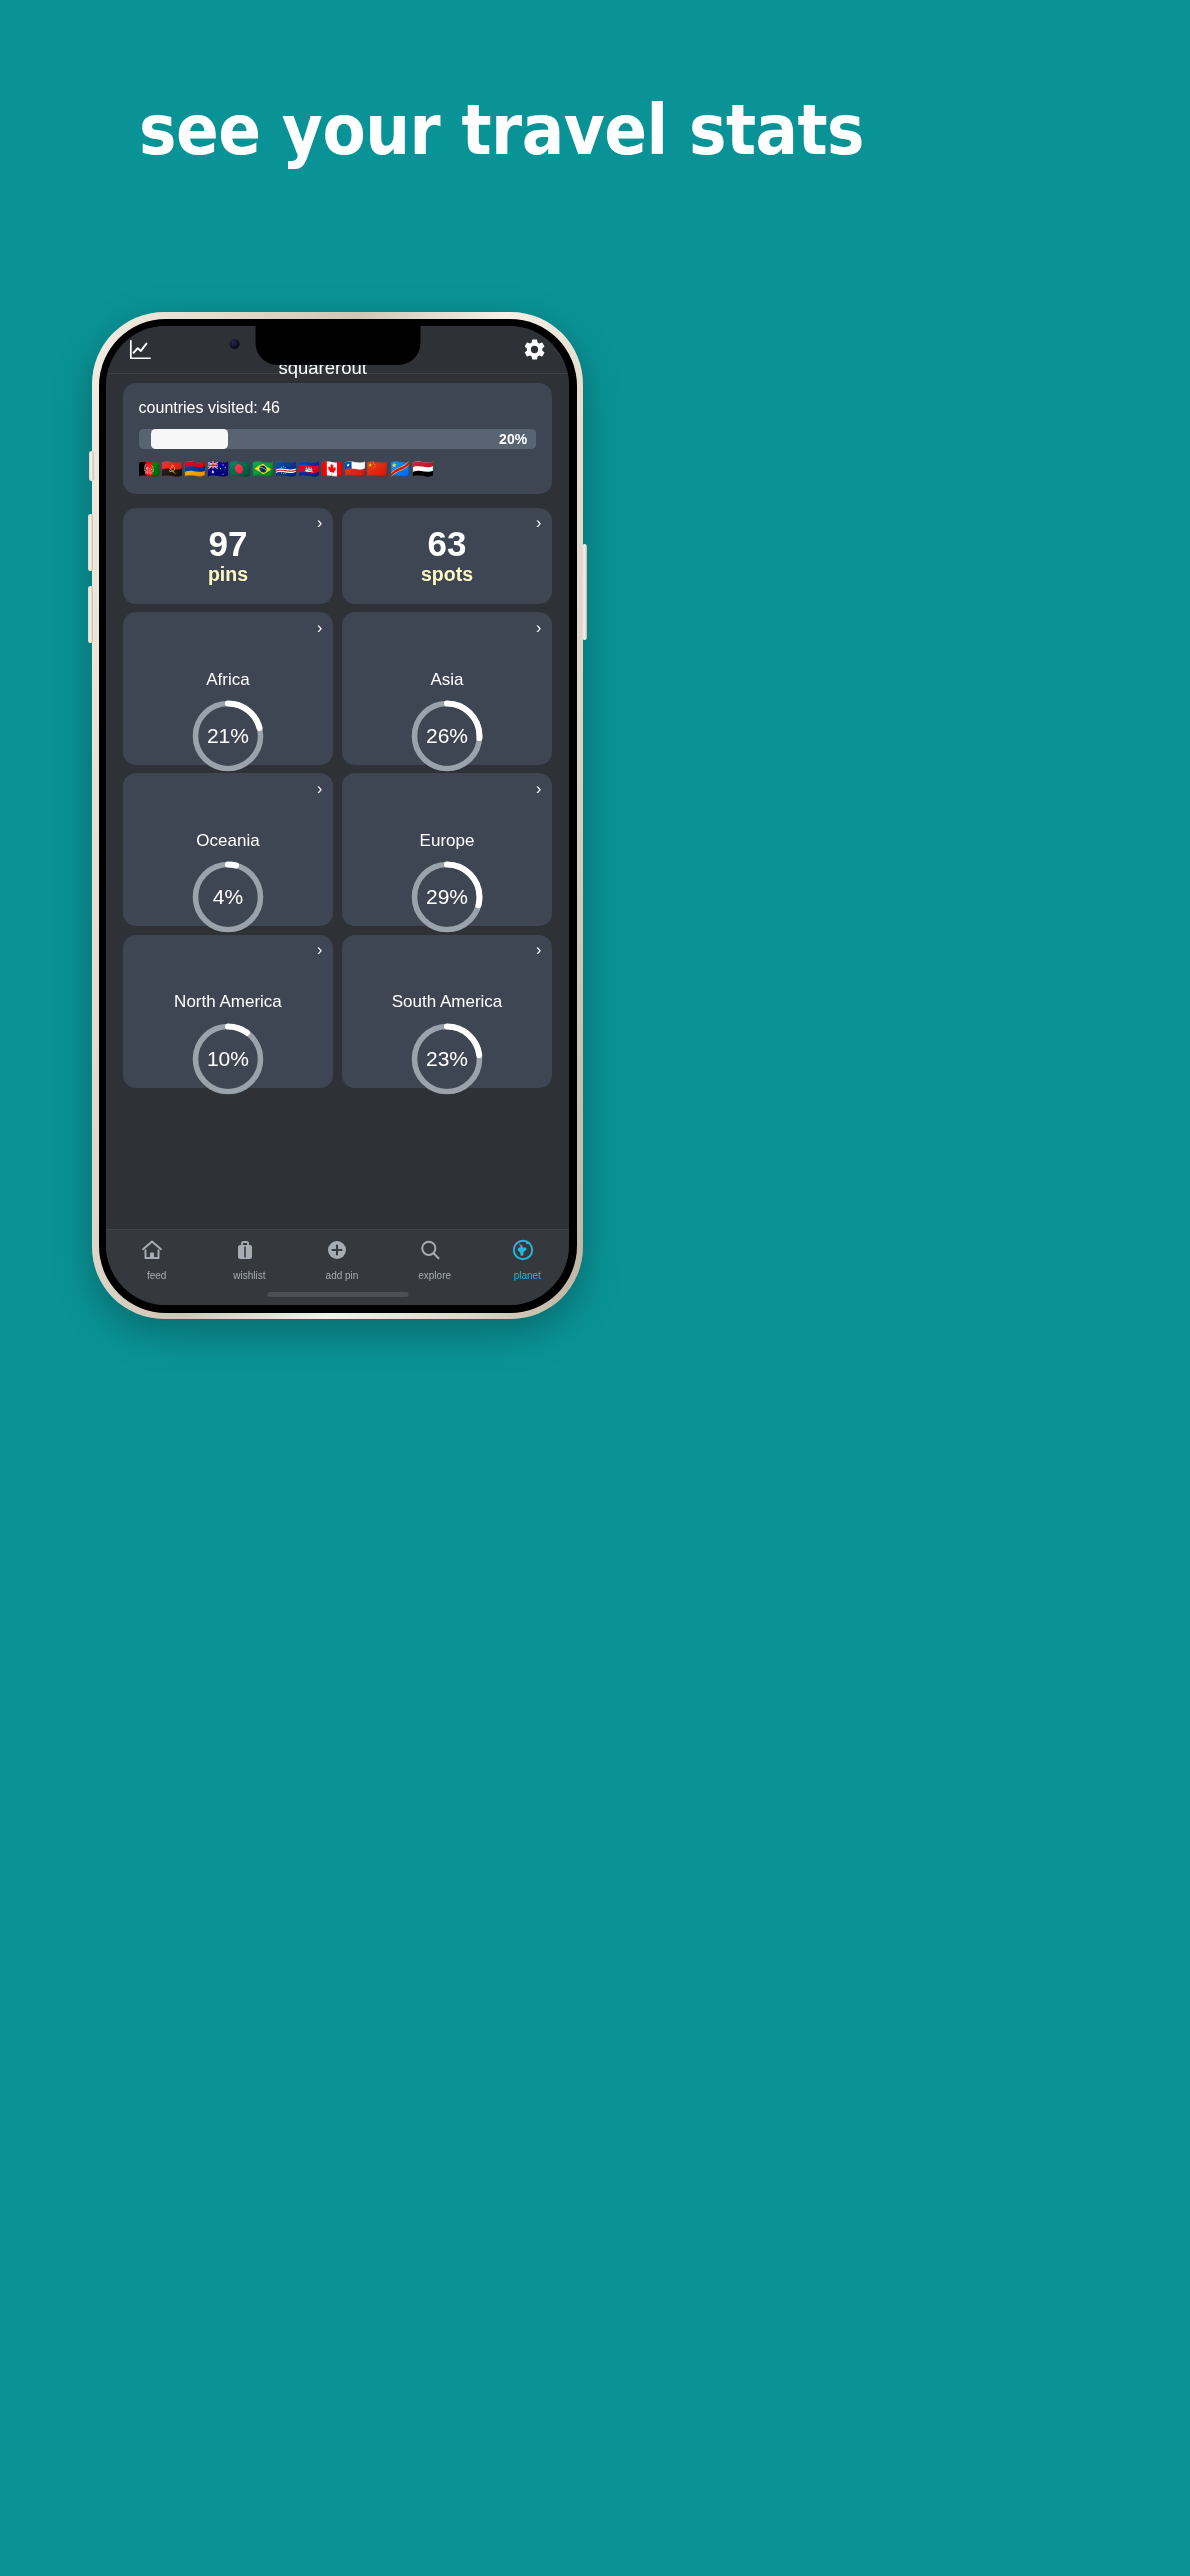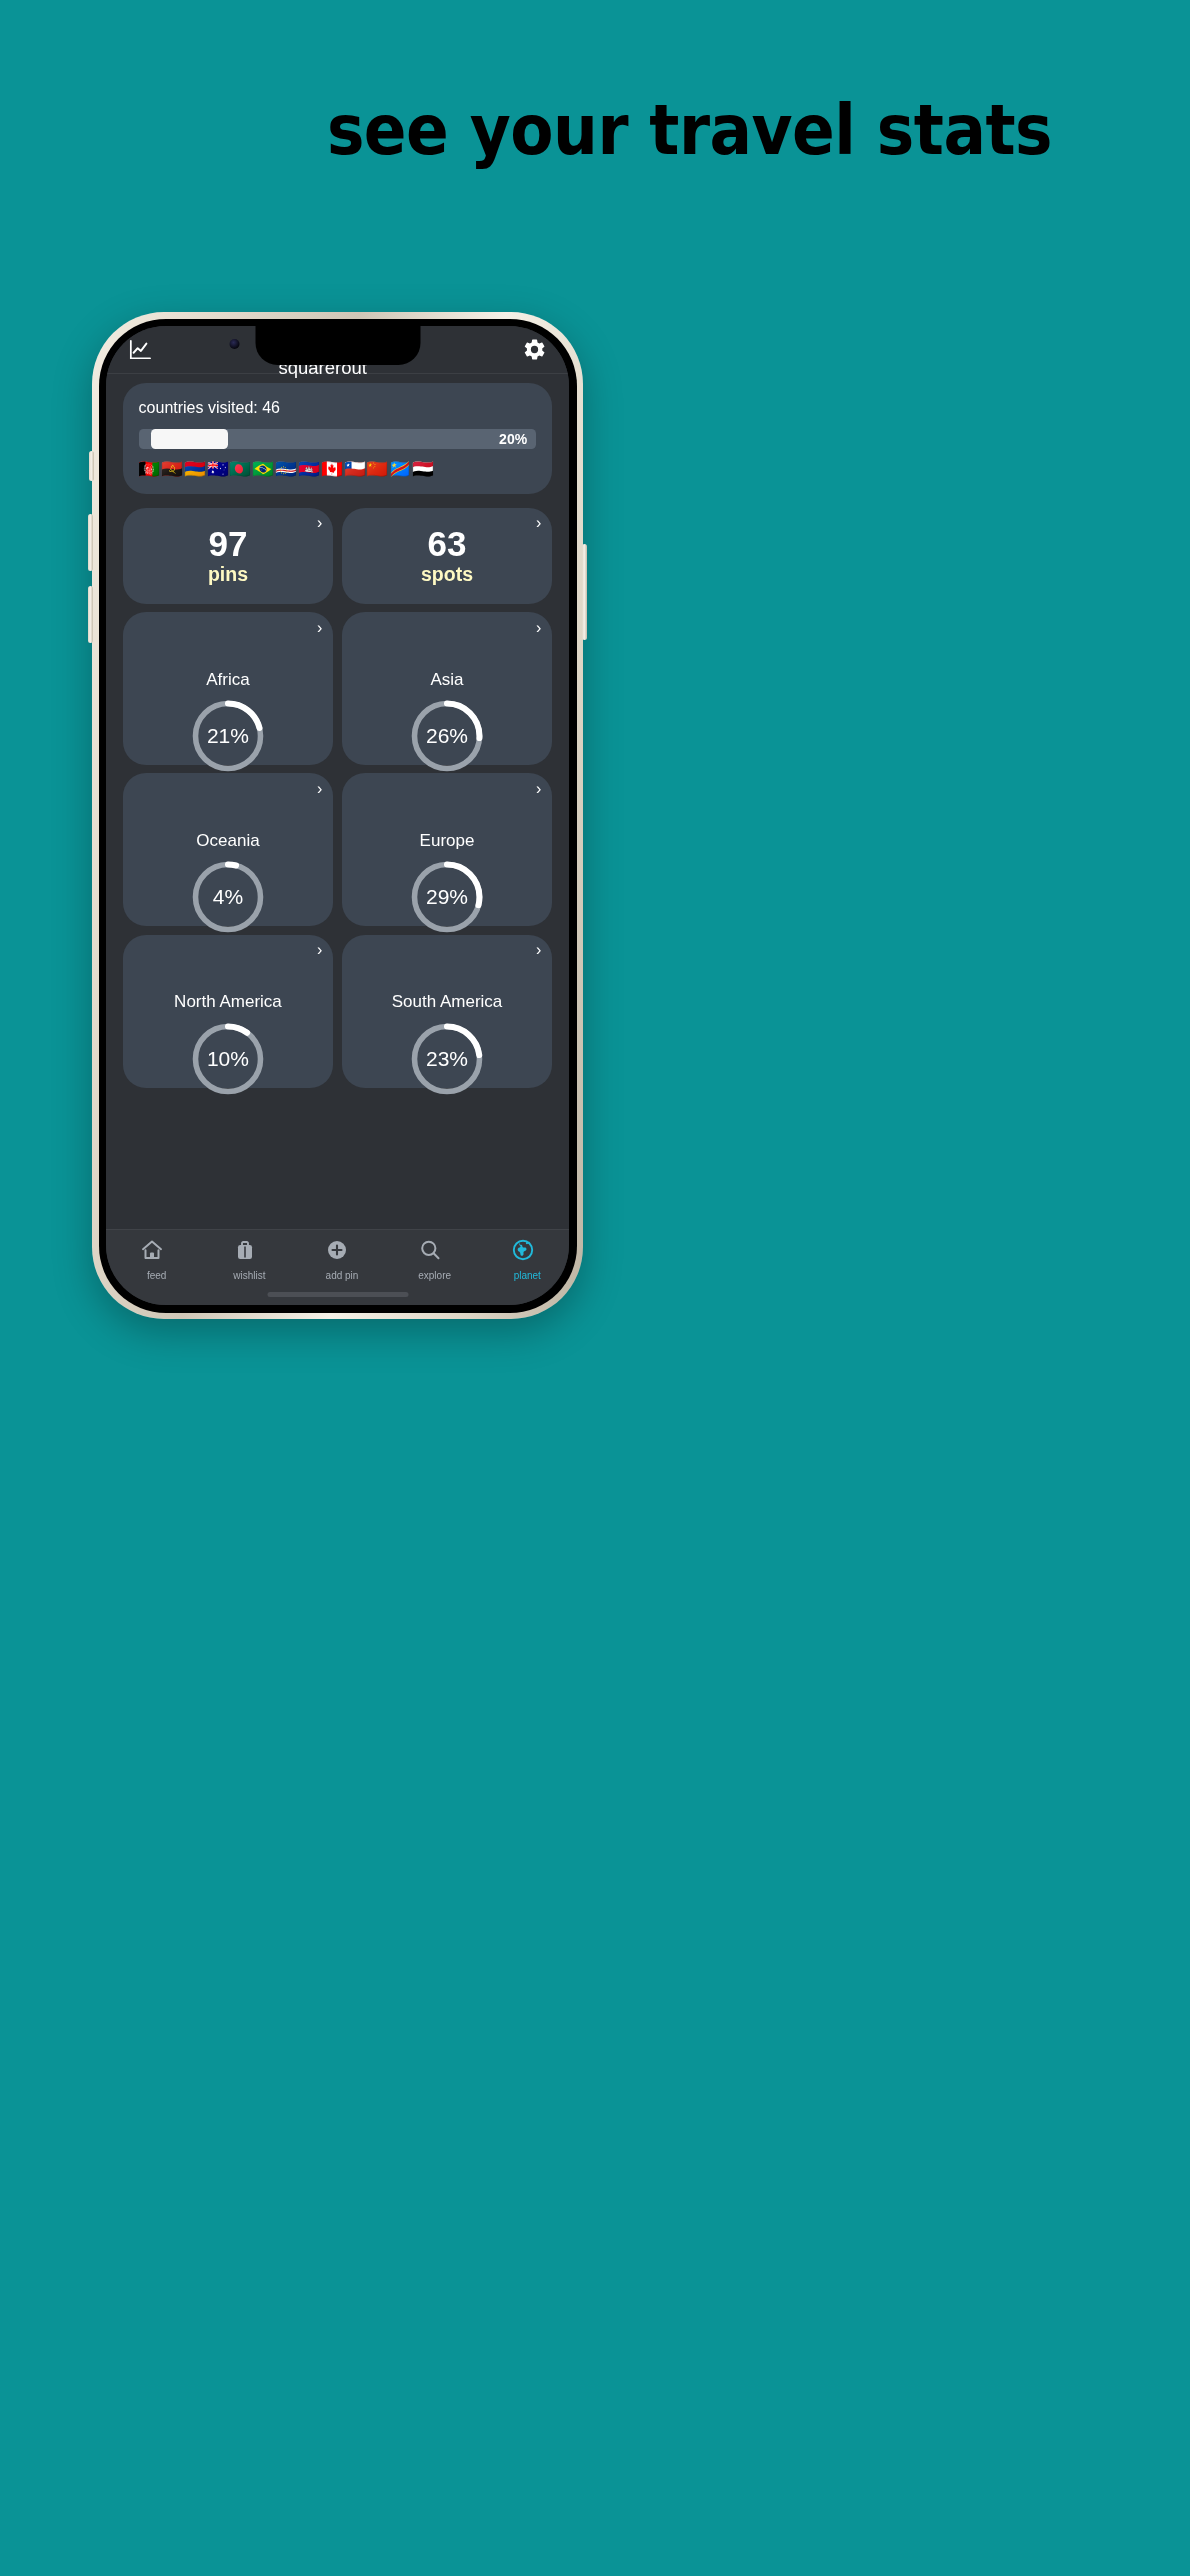--- a/index.html
+++ b/index.html
@@ -8,22 +8,22 @@
     background:#0a9396;
     font-family:"Liberation Sans", sans-serif;
     overflow:hidden;
     position:relative;
   }
 
   
   .headline {
     position:absolute;
     top:89px; left:0; right:0;
-    text-align:right;
-    color:#000000;
+    text-align:left;
+    color:#ffffff;
     font-family:"DejaVu Sans Condensed","Liberation Sans", sans-serif;
     font-size:70px;
     font-weight:bold;
     line-height:1.18;
     letter-spacing:-0.5px;
     padding:0 139px;
   }
 
   
   .phone {
@@ -132,21 +132,21 @@
   
   .content {
     padding:9.3px 16.7px 0 16.7px;
     height:calc(100% - 41px - 48px - 76px);
     overflow:hidden;
     background:#2e3136;
   }
 
   .card {
     background:#3d4652;
-    border-radius:23px;
+    border-radius:13px;
     position:relative;
   }
 
   
   .countries-card { padding:16px 16px 13px 16px; margin-bottom:14px; }
   .countries-label { color:#fff; font-size:16px; margin-bottom:12px; }
   .progress-row { display:flex; align-items:center; gap:0; }
   .progress-track {
     flex:1; height:19.5px;
     background:#596472;

